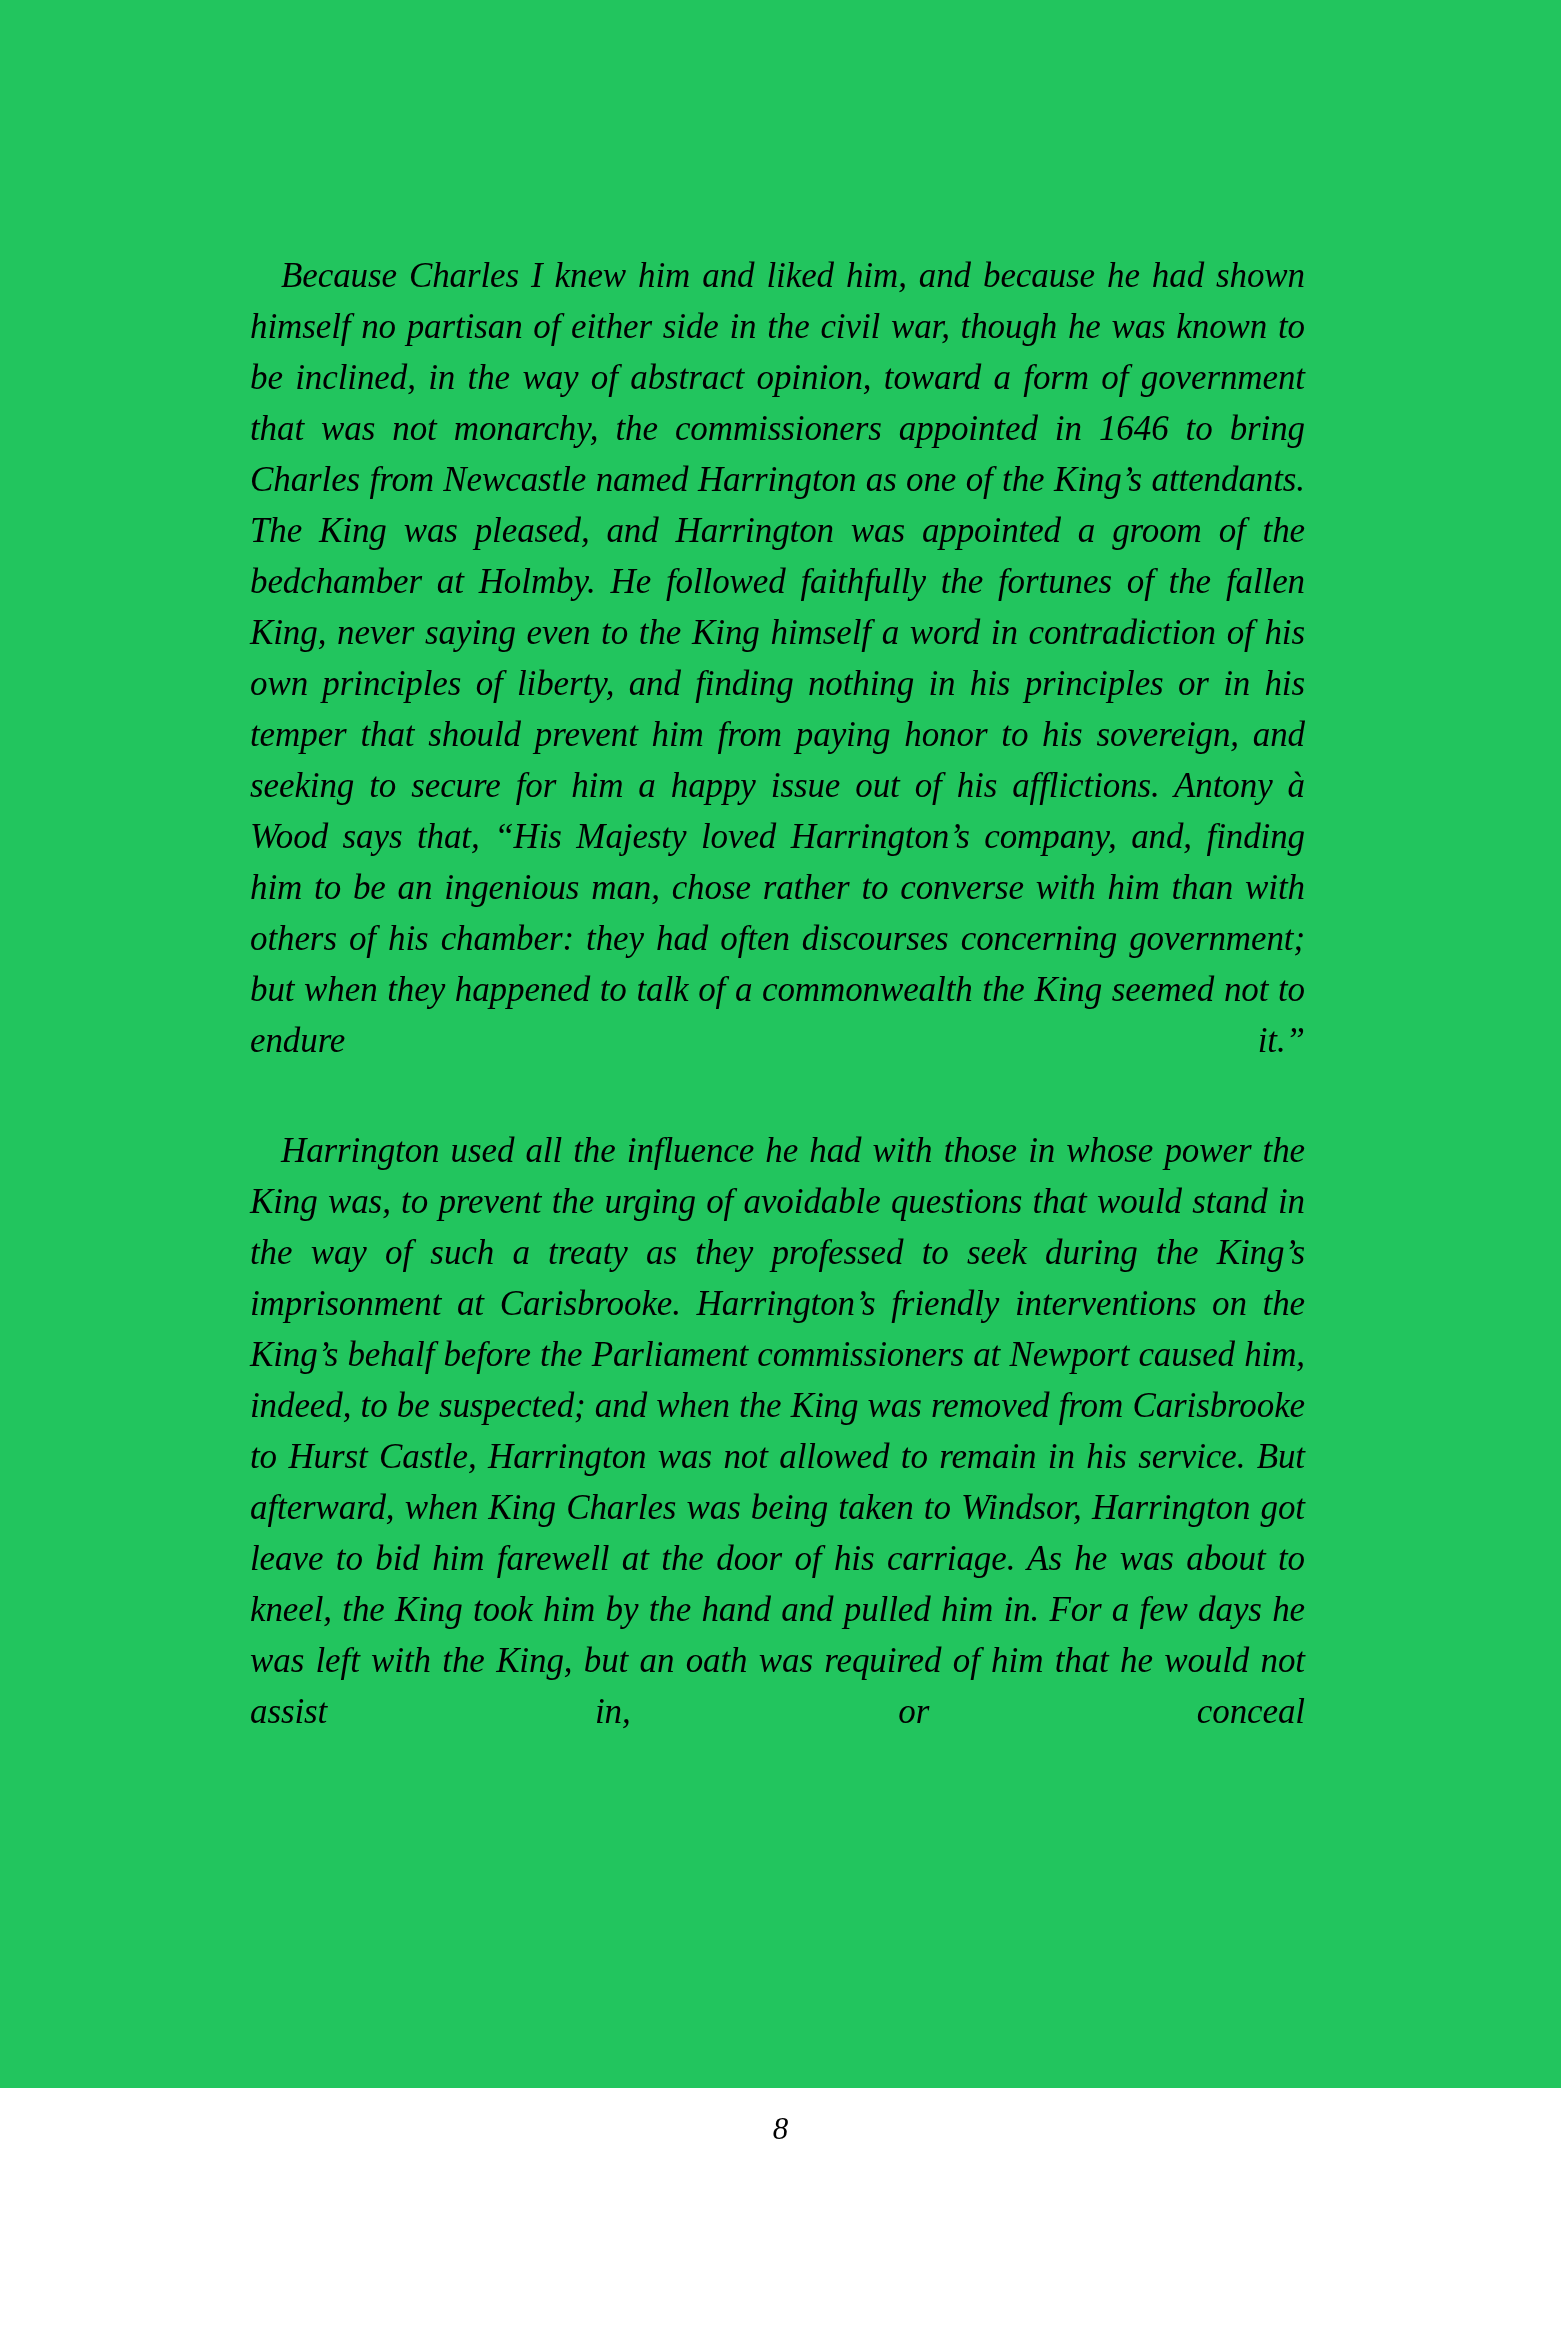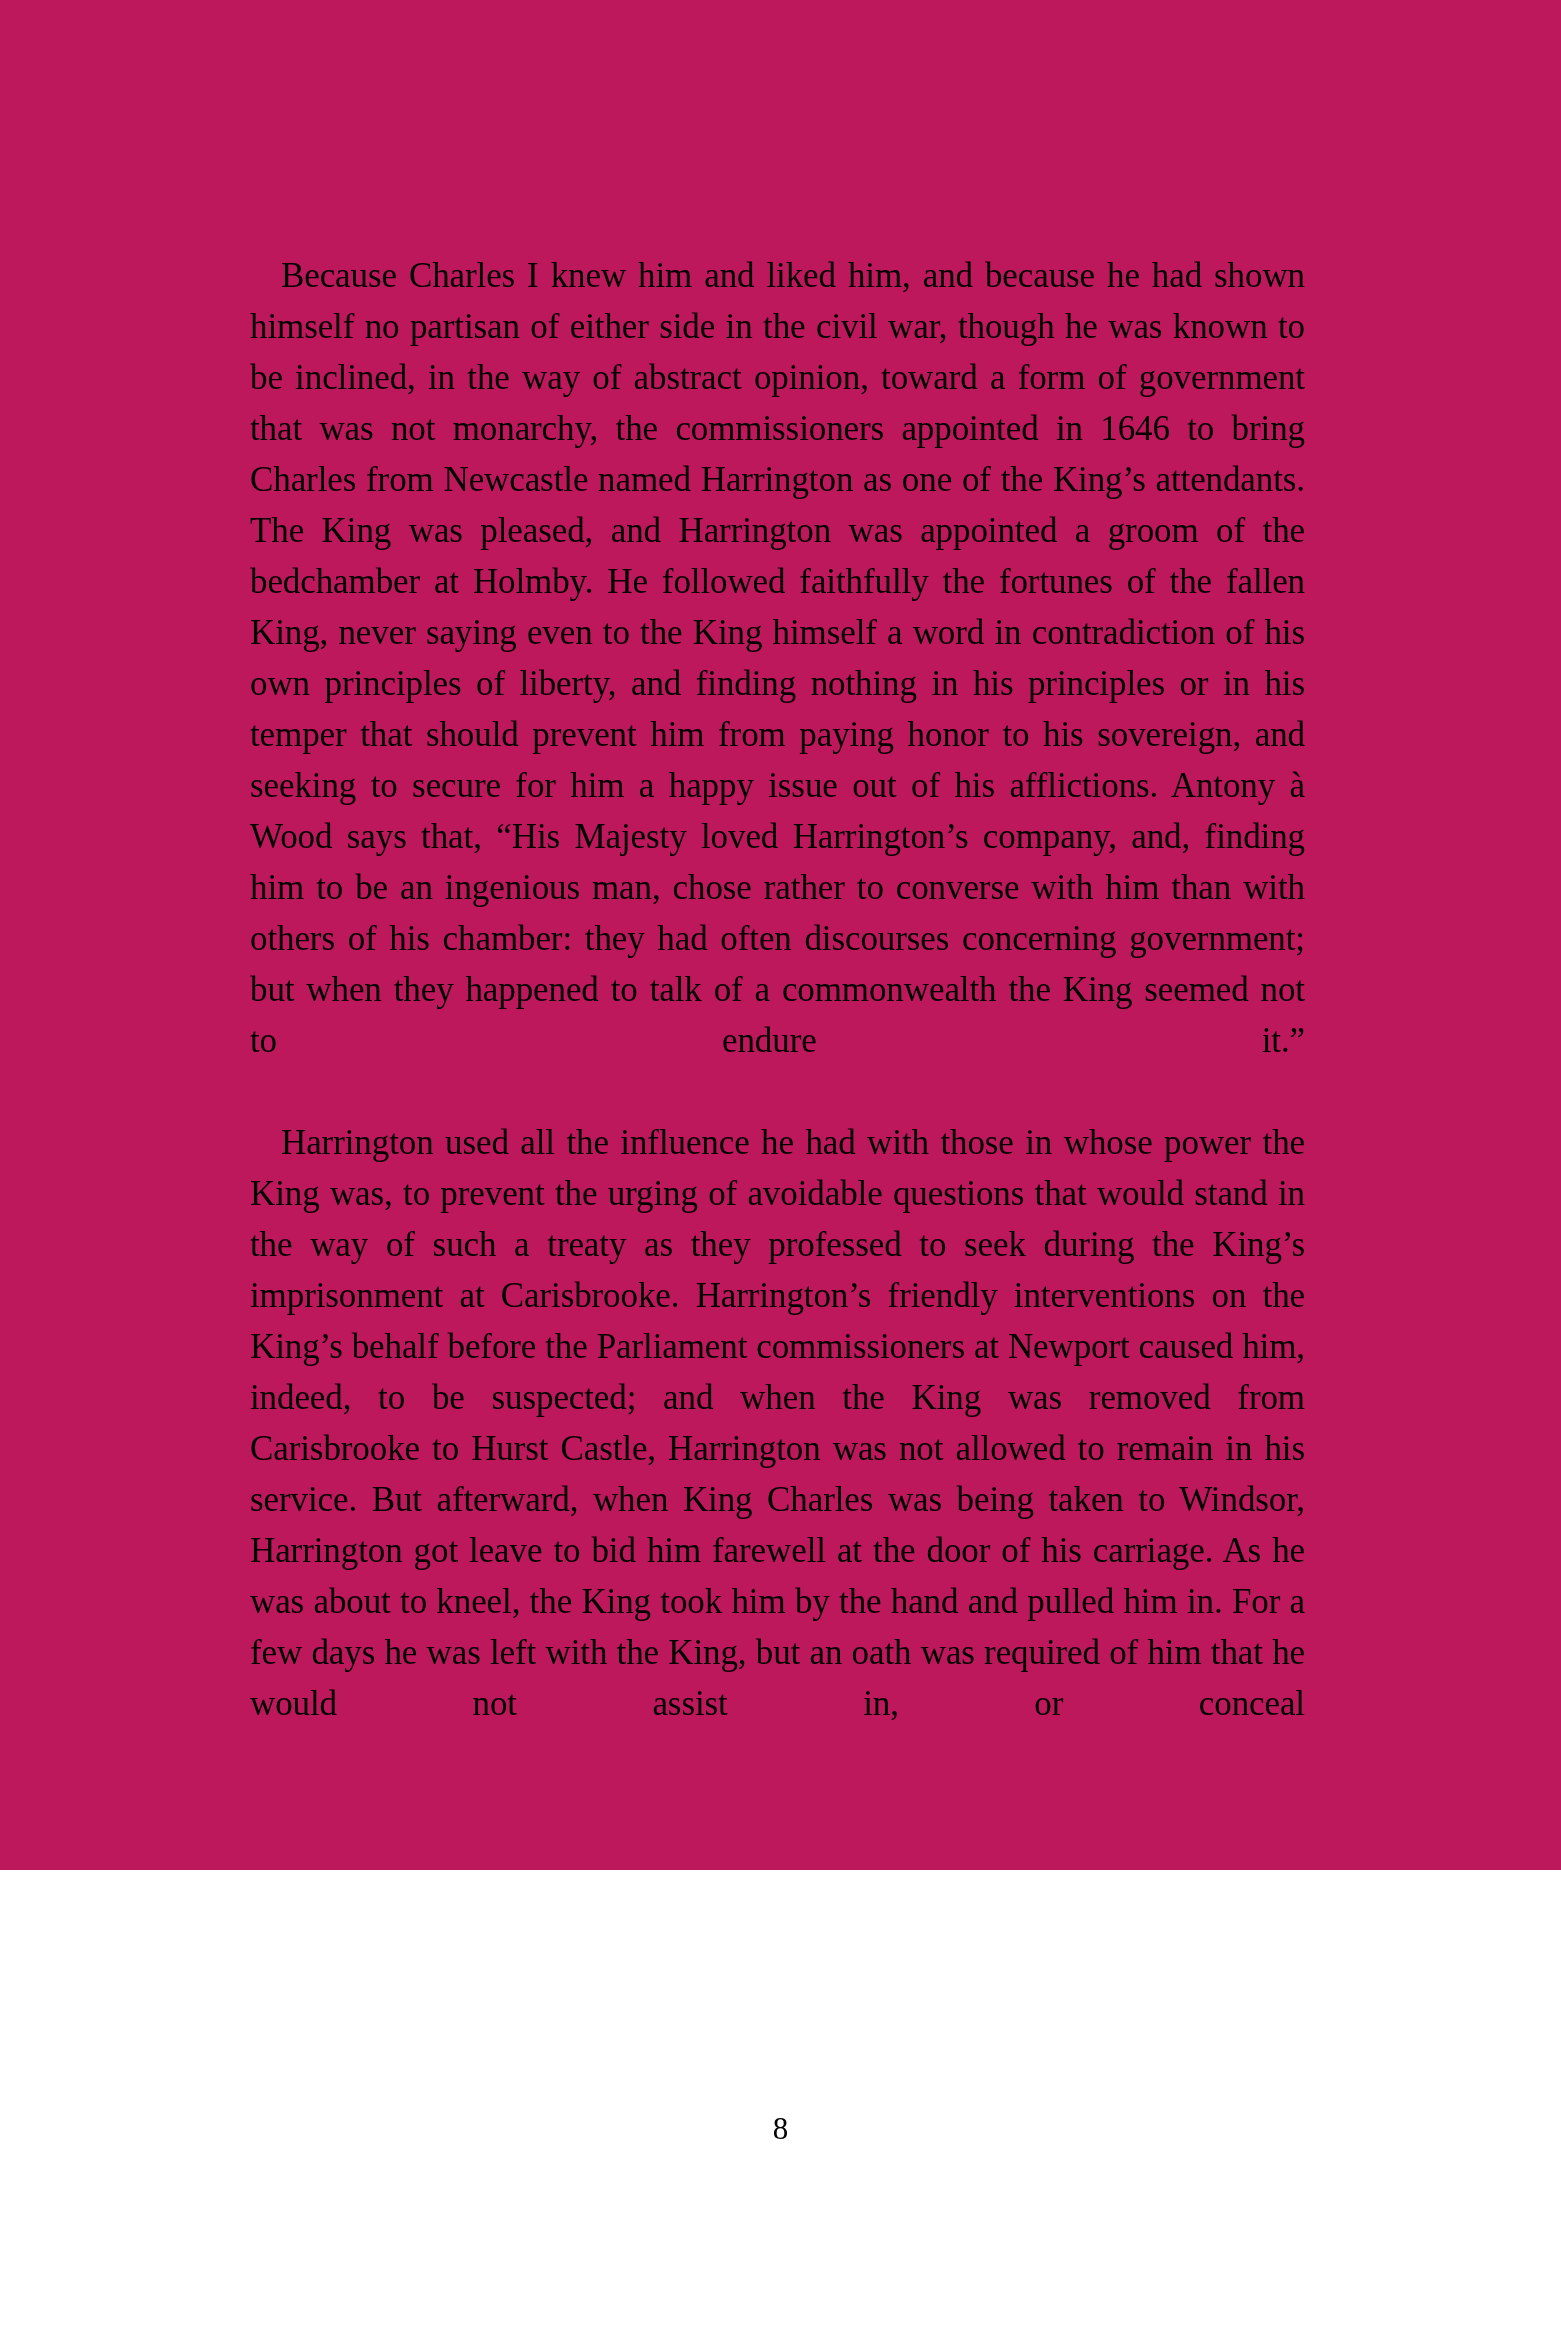--- a/index.html
+++ b/index.html
@@ -12,23 +12,24 @@
     height: 2342px;
     background: #ffffff;
     font-family: "Liberation Serif", "DejaVu Serif", serif;
     color: #000000;
     overflow: hidden;
   }
 
   .page {
     position: relative;
     width: 1561px;
-    height: 1870px;
-    background: #be185d;
+    height: 2088px;
+    background: #22c55e;
     box-sizing: border-box;
+    font-style: italic;
   }
 
   .text-block {
     position: absolute;
     left: 250px;
     top: 250px;
     width: 1055px;
   }
 
   .para {
@@ -38,21 +39,21 @@
     font-size: 35px;
     line-height: 51px;
     letter-spacing: -0.1px;
     word-spacing: 0.3px;
     
     transform-origin: left top;
     hyphens: none;
   }
 
   .para + .para {
-    margin-top: 0;
+    margin-top: 8px;
   }
 
   .para .indent {
     display: inline-block;
     width: 31px;
   }
 
   
   .para::after {
     content: "";

